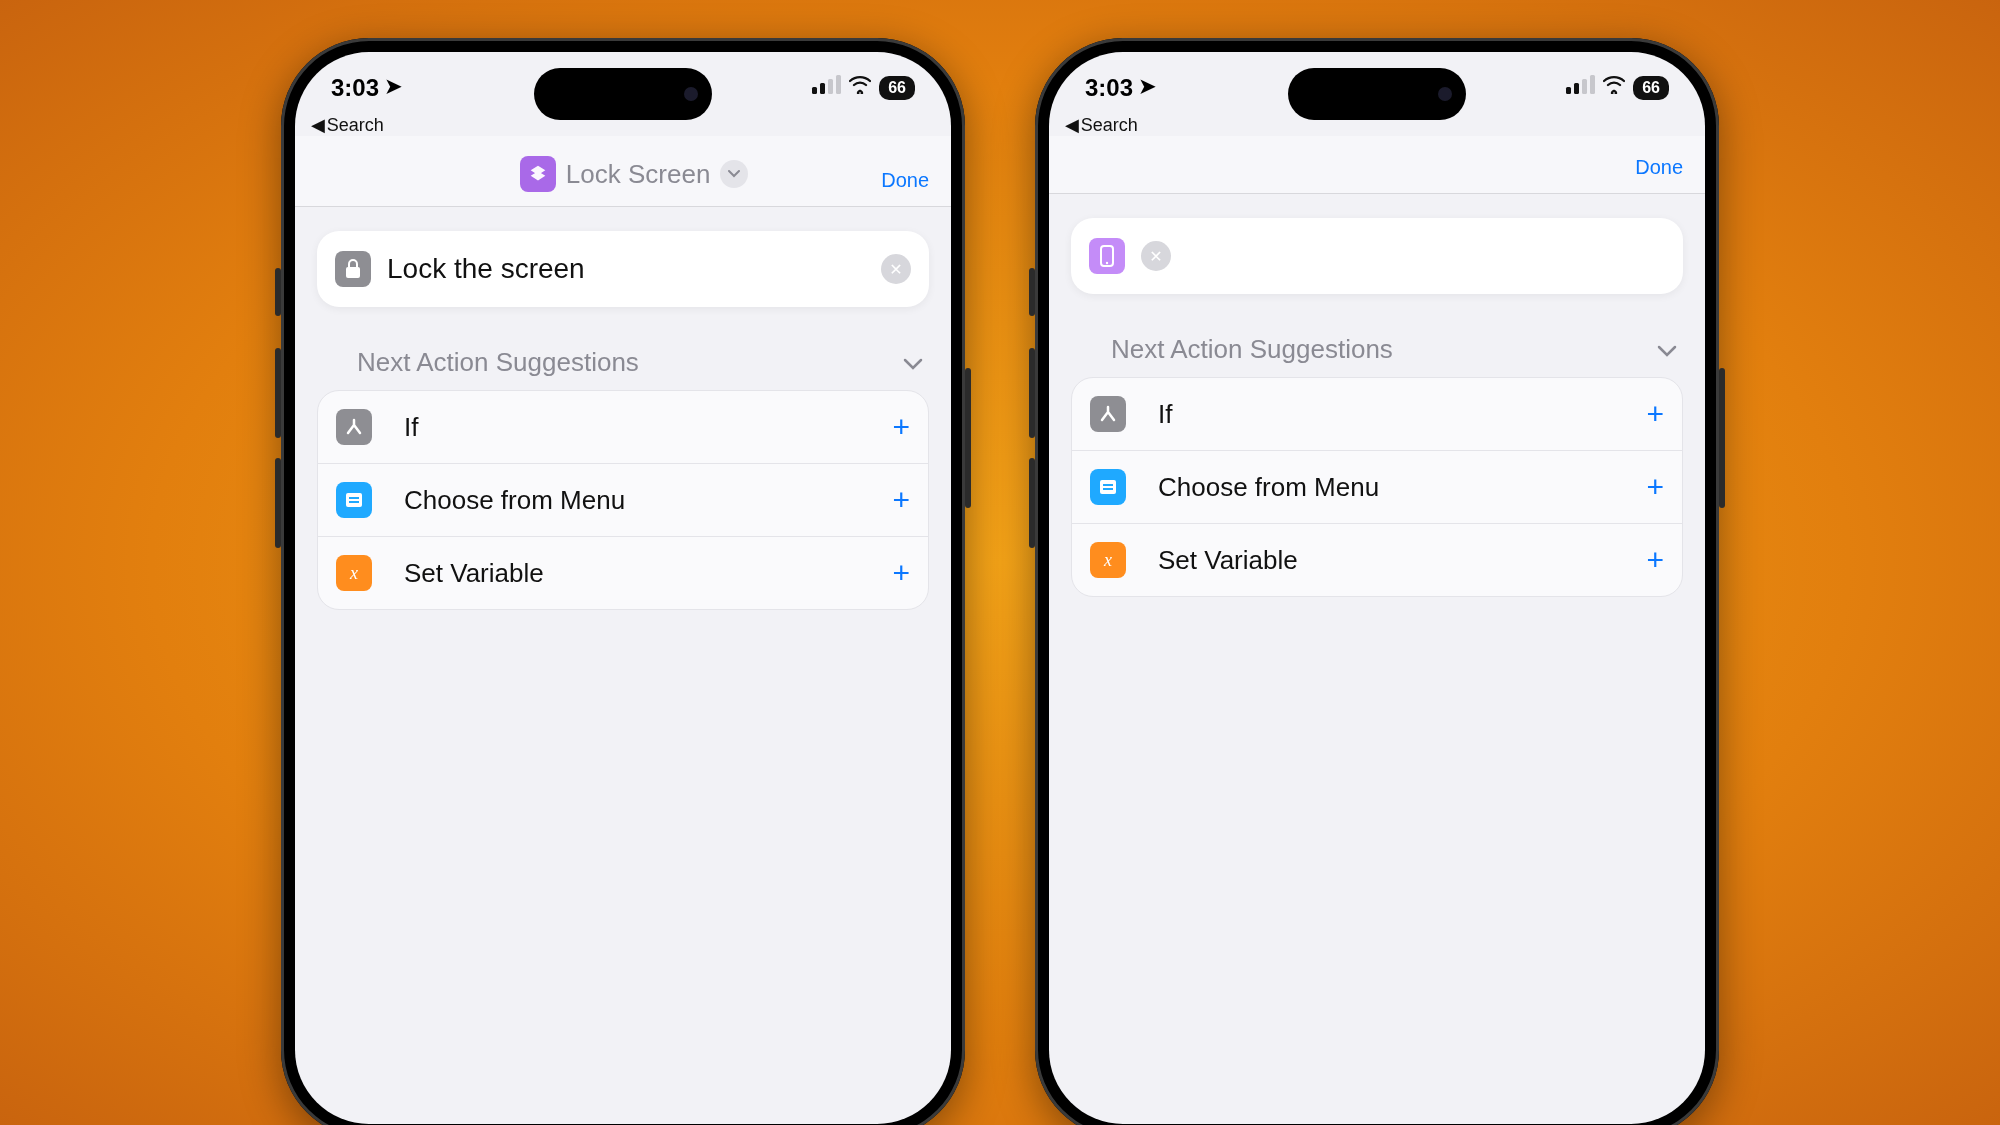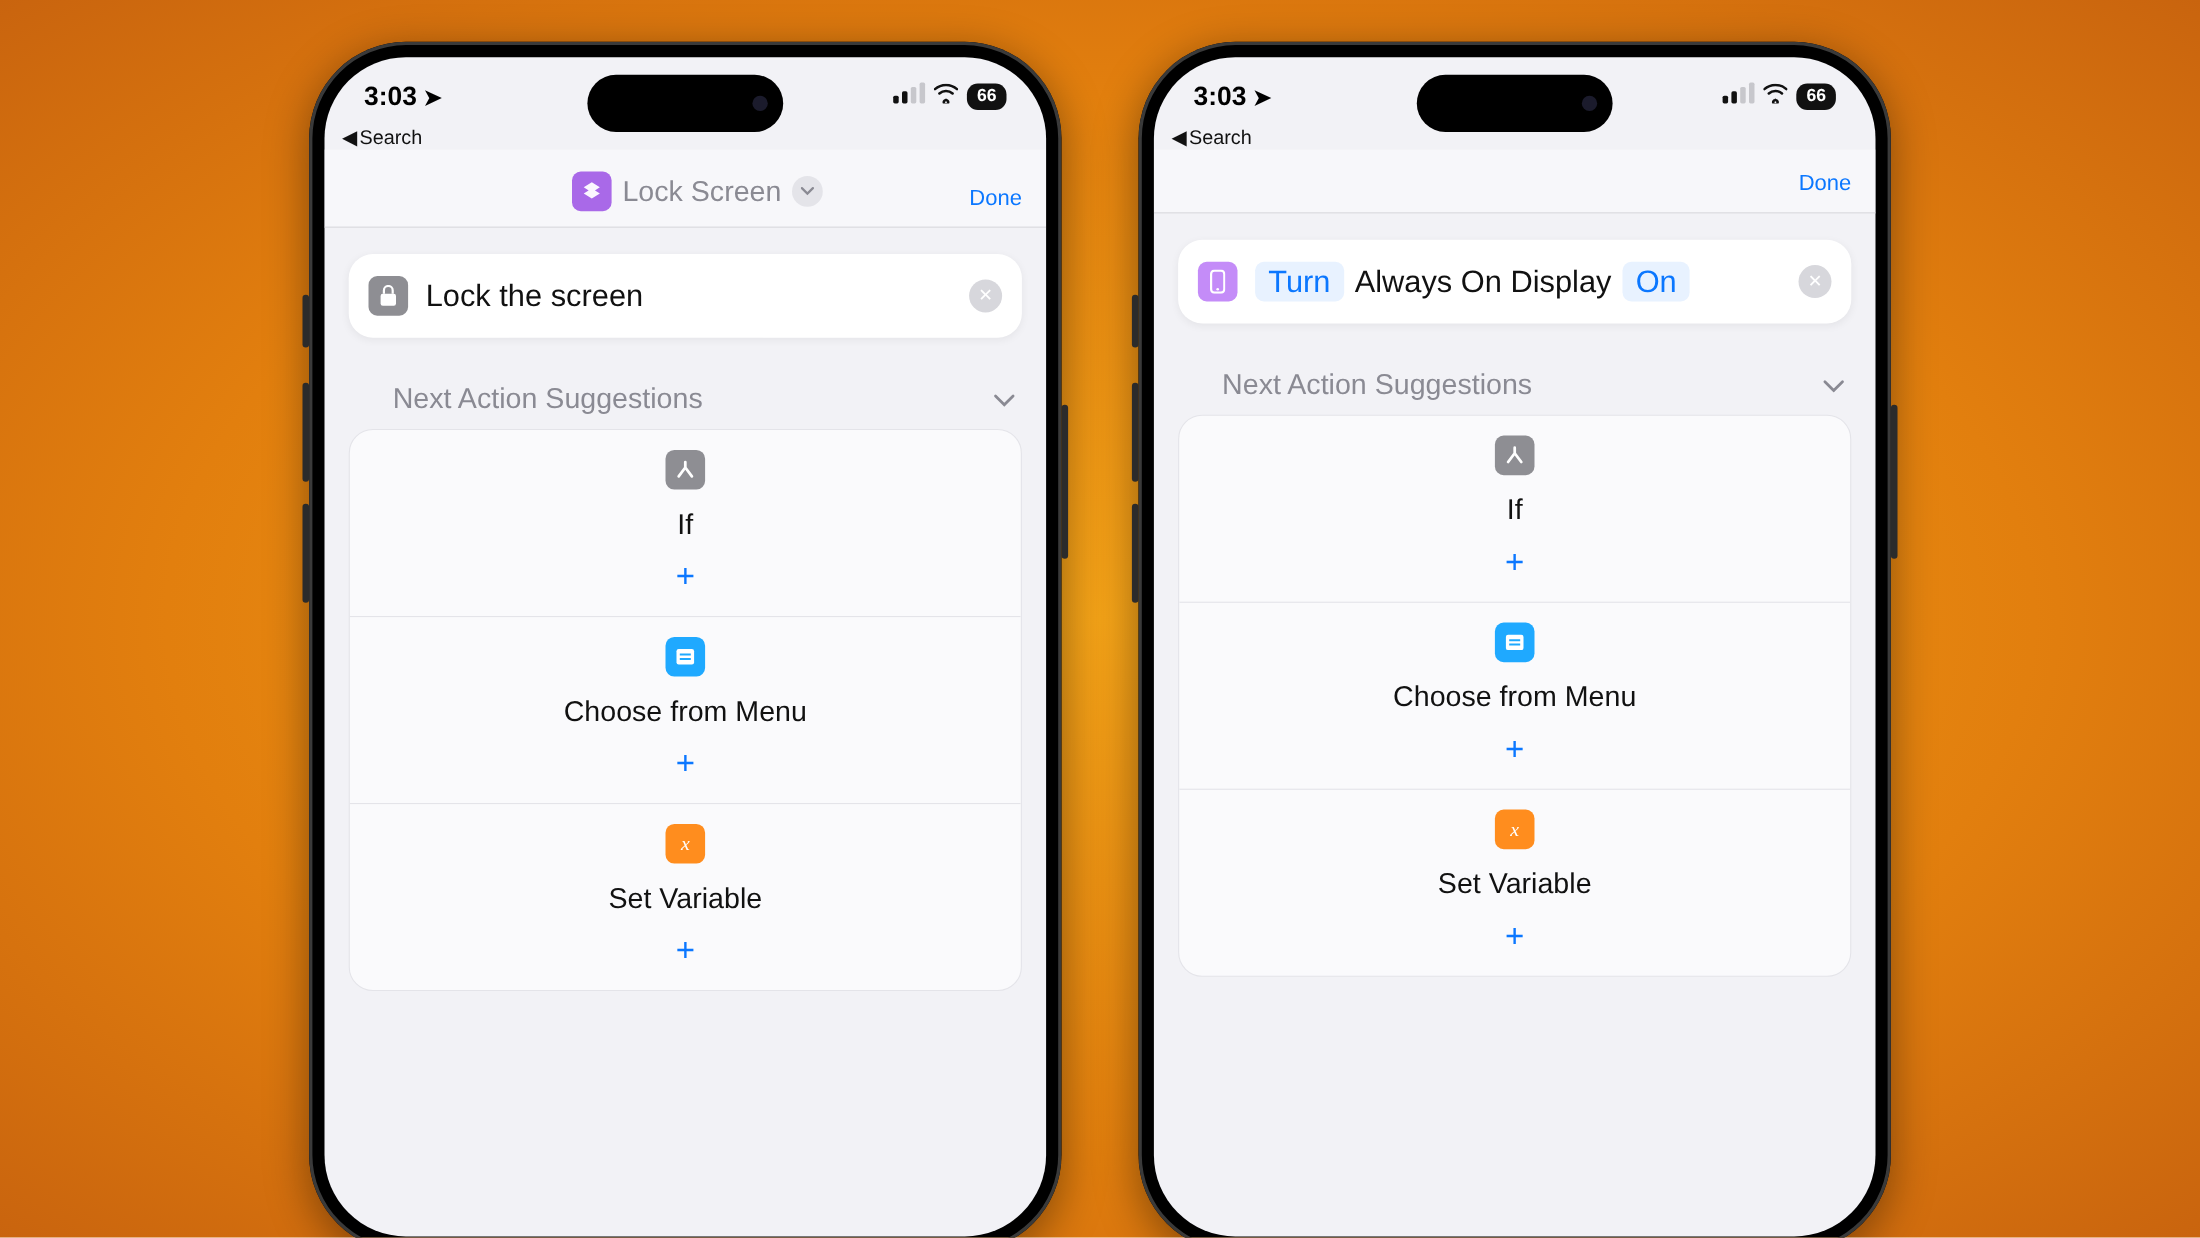--- a/index.html
+++ b/index.html
@@ -59,21 +59,20 @@
   .status-bar {
     height: 60px;
     display: flex;
     align-items: center;
     justify-content: space-between;
     padding: 12px 36px 0 36px;
     font-weight: 600;
   }
   .status-left {
     display: flex;
-    align-items: center;
     gap: 6px;
     font-size: 24px;
   }
   .loc-arrow {
     font-size: 20px;
   }
   .status-right {
     display: flex;
     gap: 8px;
   }
@@ -230,24 +229,23 @@
   }
   .suggestion-list {
     background: #fafafc;
     border: 1px solid #e4e4e9;
     border-radius: 22px;
     overflow: hidden;
   }
   .suggestion-row {
     display: flex;
     align-items: center;
-    gap: 16px;
+    gap: 32px;
     padding: 18px 18px;
     border-bottom: 1px solid #e4e4e9;
-    flex-direction: column;
   }
   .suggestion-row:last-child { border-bottom: none; }
   .suggestion-label {
     flex: 1;
     font-size: 26px;
     font-weight: 500;
     color: #111;
   }
   .plus {
     font-size: 30px;
@@ -417,25 +415,20 @@
       </div>
 
       <div class="body-area">
         <div class="action-card">
           <span class="mini-icon lav">
             <svg width="14" height="22" viewBox="0 0 14 22">
                 <rect x="1" y="1" width="12" height="20" rx="3" fill="none" stroke="#fff" stroke-width="2"></rect>
                 <circle cx="7" cy="18" r="1.2" fill="#fff"></circle>
               </svg>
           </span>
-          <div class="action-text">
-            <span class="pill">Turn</span>
-            <span>Always On Display</span>
-            <span class="pill">On</span>
-          </div>
           <span class="x-circle">✕</span>
         </div>
 
         <div class="section-header">
           <span class="section-title">Next Action Suggestions</span>
           <span class="chev-down-bare">
             <svg width="20" height="12" viewBox="0 0 20 12">
                 <path d="M2 2 L10 10 L18 2" fill="none" stroke="#8a8a93" stroke-width="2.5" stroke-linecap="round"></path>
               </svg>
           </span>

